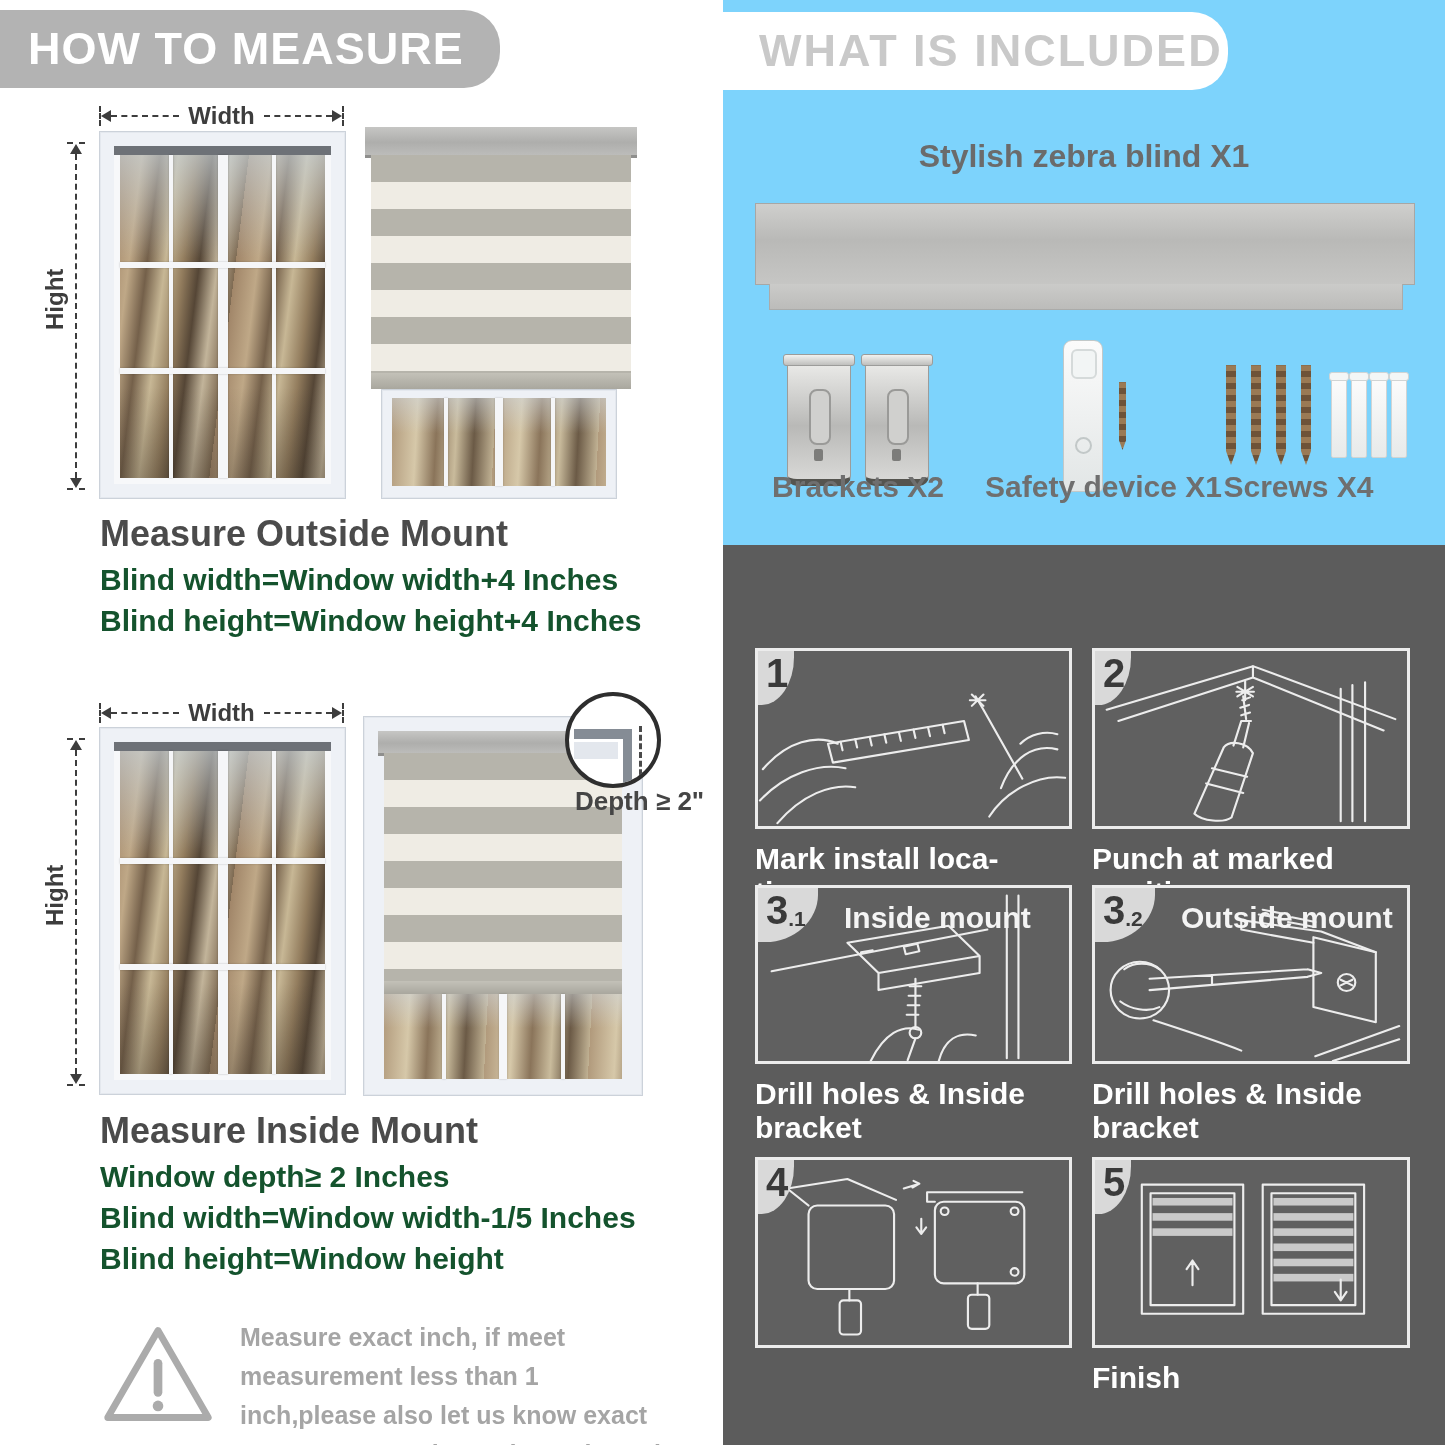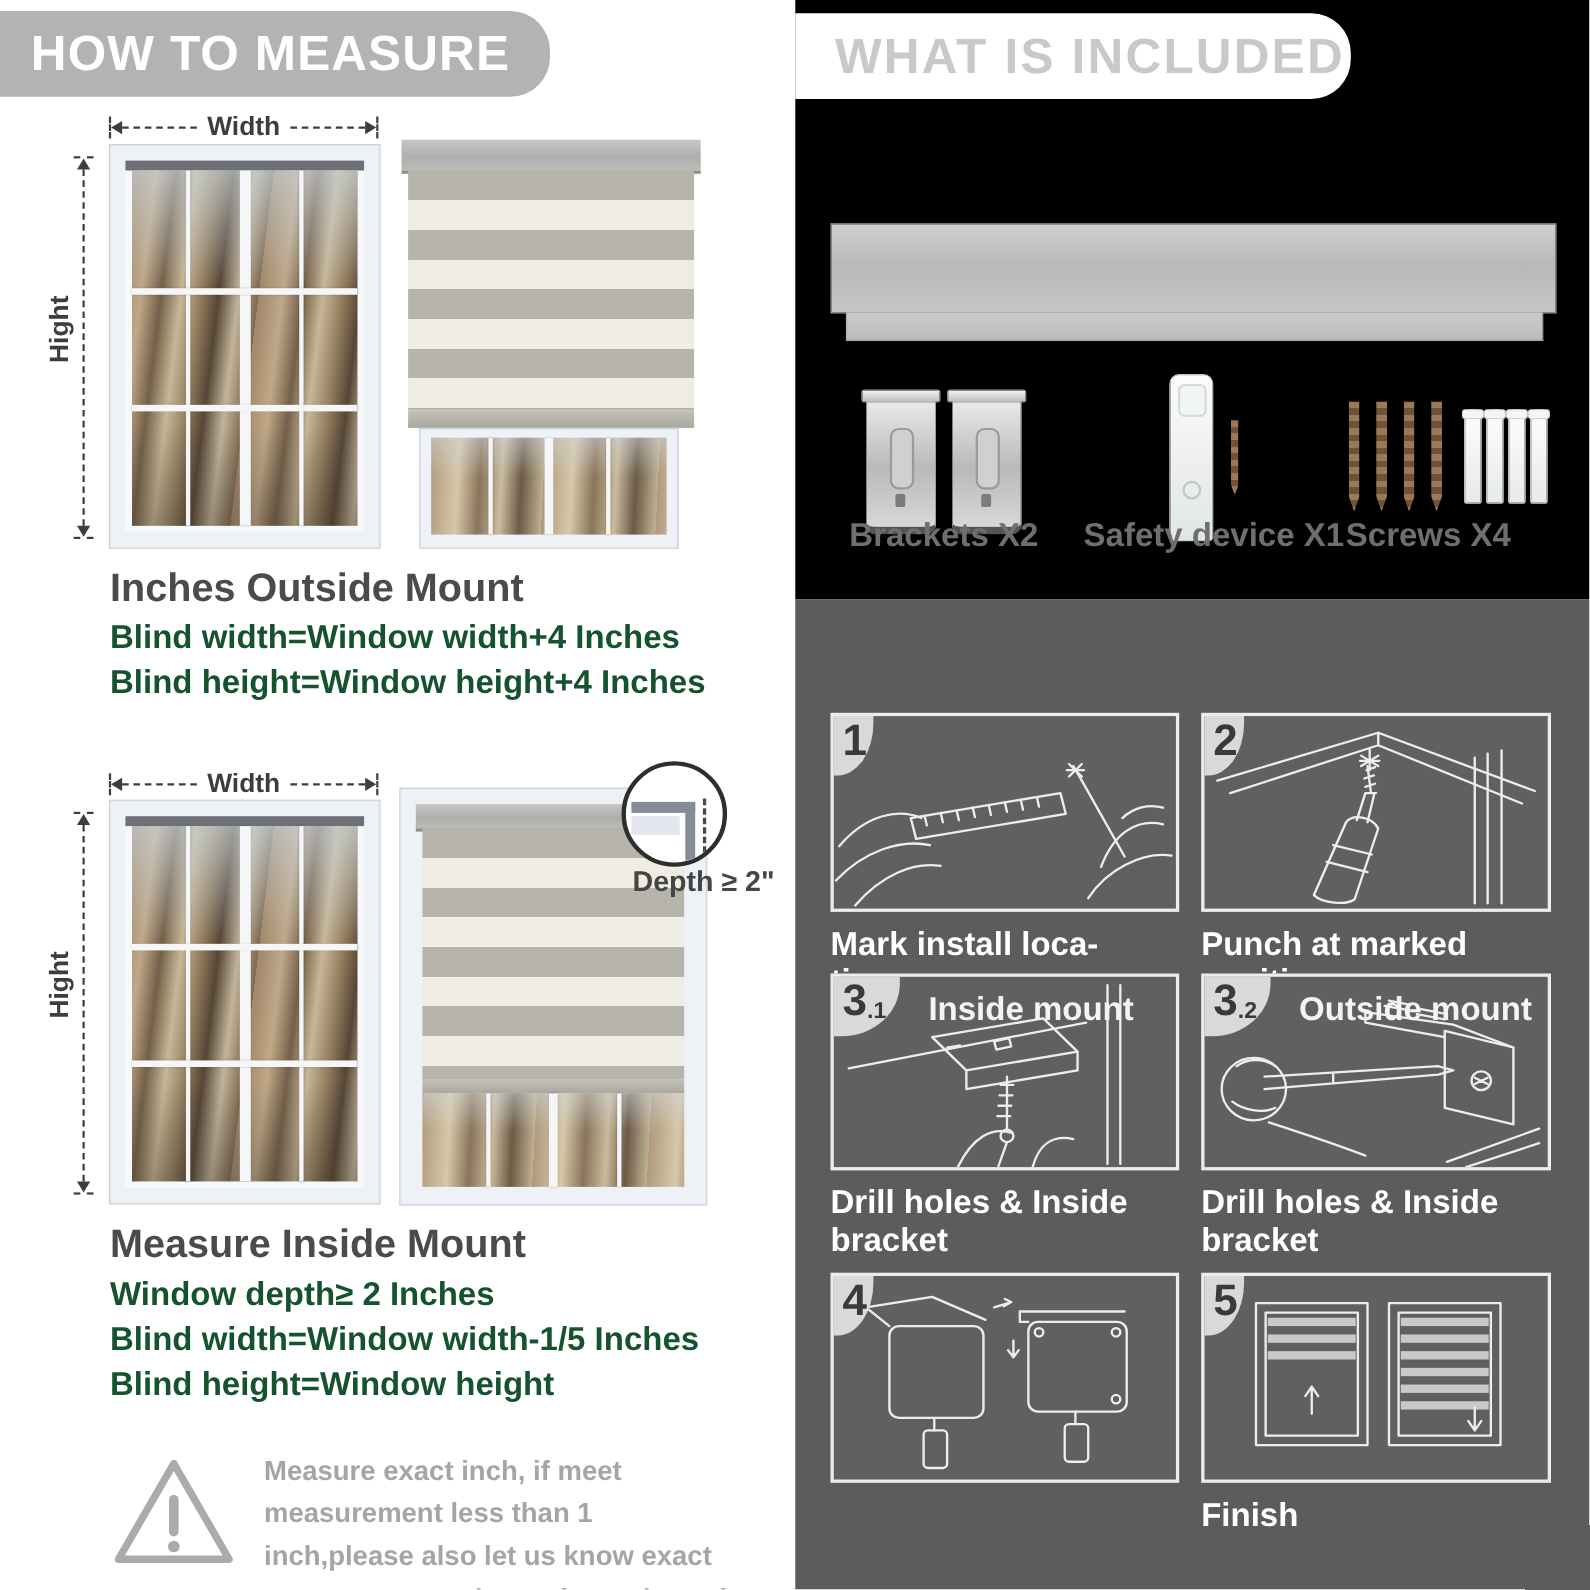--- a/index.html
+++ b/index.html
@@ -47,21 +47,21 @@
 
   
   .zebra{background:repeating-linear-gradient(180deg,#b6b4ab 0 27px,#efece4 27px 54px);}
   .cassette{background:linear-gradient(180deg,#c6c6c4 0%,#aeaeac 55%,#bcbcba 100%);border-bottom:3px solid #8f8f8d;}
   .b-rail{background:linear-gradient(180deg,#c3c1b8,#a9a79e);}
 
   
   .warn-text{font-size:25px;line-height:39px;color:#a5a5a5;font-weight:bold;}
 
   
-  .rt{left:723px;top:0;width:722px;height:545px;background:#000000;}
+  .rt{left:723px;top:0;width:722px;height:545px;background:#7dd3fc;}
   .hdr-included{position:absolute;left:0;top:12px;width:505px;height:78px;background:#ffffff;
     border-radius:0 36px 36px 0;display:flex;align-items:center;}
   .hdr-included span{color:#c9c9c9;font-weight:bold;font-size:45px;letter-spacing:2px;padding-left:36px;}
   .prod-label{position:absolute;left:0;top:138px;width:100%;text-align:center;
     font-size:32px;font-weight:bold;color:#6b6b6b;}
   .big-cassette{position:absolute;left:32px;top:203px;width:658px;height:80px;
     background:linear-gradient(180deg,#cfcfcd 0%,#b9b9b7 45%,#c6c6c4 100%),
     repeating-linear-gradient(90deg,rgba(255,255,255,.07) 0 3px,rgba(0,0,0,0) 3px 6px);
     border:1px solid #a7a7a5;}
   .big-cassette-lip{position:absolute;left:46px;top:284px;width:632px;height:25px;
@@ -156,21 +156,21 @@
   <div class="abs b-rail" style="left:6px;right:6px;top:246px;height:16px;"></div>
   <div class="abs win" style="left:16px;right:20px;top:262px;height:108px;">
     <div class="win-glass glass-bg2" style="left:10px;top:8px;right:10px;bottom:12px;">
       <div class="mv" style="left:calc(50% - 4px);width:8px;"></div>
       <div class="mv" style="left:calc(25% - 2px);width:4px;"></div>
       <div class="mv" style="left:calc(75% - 2px);width:4px;"></div>
     </div>
   </div>
 </div>
 
-<div class="abs sec-title" style="left:100px;top:513px;">Inches Outside Mount</div>
+<div class="abs sec-title" style="left:100px;top:513px;">Measure Outside Mount</div>
 <div class="abs sec-line" style="left:100px;top:563px;">Blind width=Window width+4 Inches</div>
 <div class="abs sec-line" style="left:100px;top:604px;">Blind height=Window height+4 Inches</div>
 
 <div class="abs annot-w" style="left:99px;top:703px;width:245px;">
   <div class="tick"></div>
   <div class="ar-l"></div>
   <div class="dash"></div>
   <div class="lbl">Width</div>
   <div class="dash"></div>
   <div class="ar-r"></div>
@@ -226,20 +226,21 @@
   <path d="M60,10 L112,100 L8,100 Z" fill="none" stroke="#ababab" stroke-width="7" stroke-linejoin="round"></path>
   <line x1="60" y1="44" x2="60" y2="74" stroke="#ababab" stroke-width="9" stroke-linecap="round"></line>
   <circle cx="60" cy="88" r="5.5" fill="#ababab"></circle>
 </svg>
 <div class="abs warn-text" style="left:240px;top:1318px;width:435px;">Measure exact inch, if meet measurement less than 1 inch,please also let us know exact measurement, please do not leave it</div>
 
 <div class="abs rt">
   <div class="hdr-included">
     <span>WHAT IS INCLUDED</span>
   </div>
+  <div class="prod-label">Stylish zebra blind X1</div>
   <div class="big-cassette"></div>
   <div class="big-cassette-lip"></div>
 
   <div class="bracket" style="left:64px;top:360px;">
     <div class="slot"></div>
     <div class="hole"></div>
   </div>
   <div class="bracket" style="left:142px;top:360px;">
     <div class="slot"></div>
     <div class="hole"></div>

